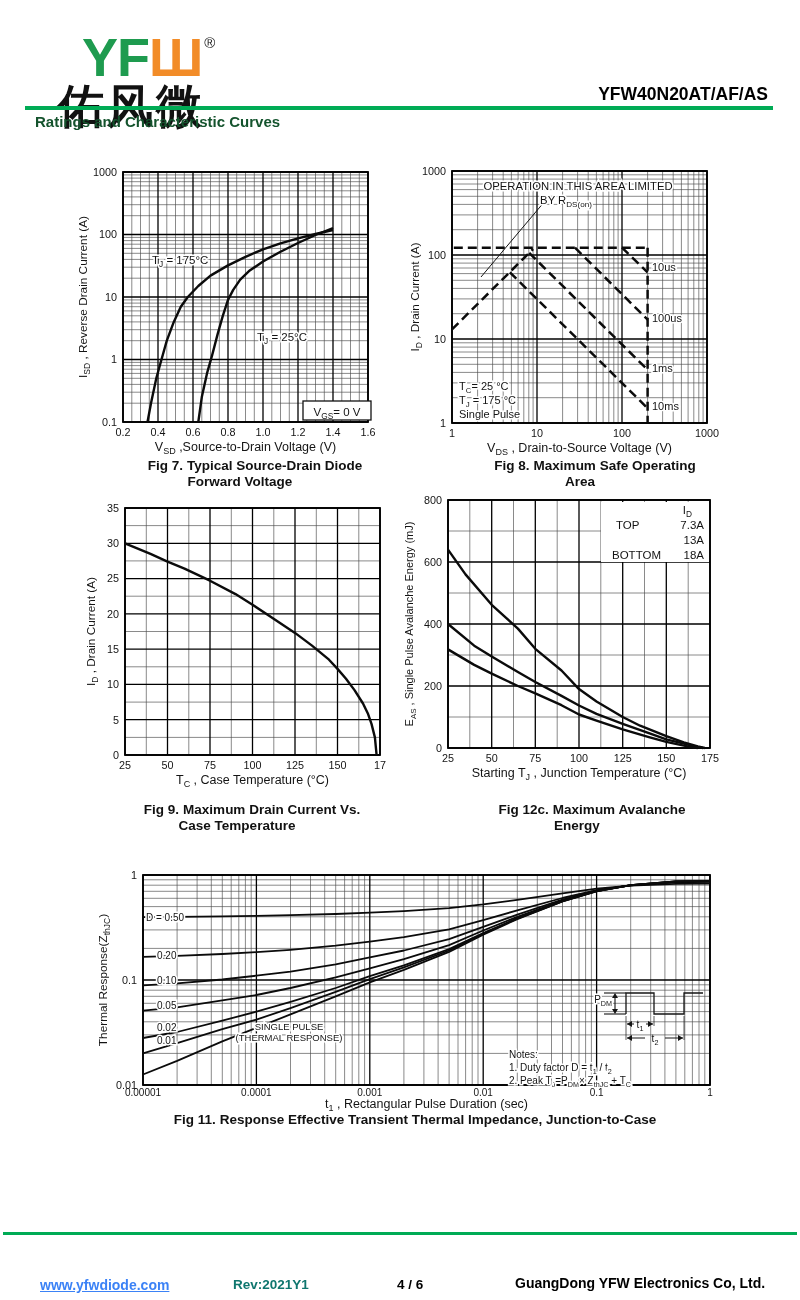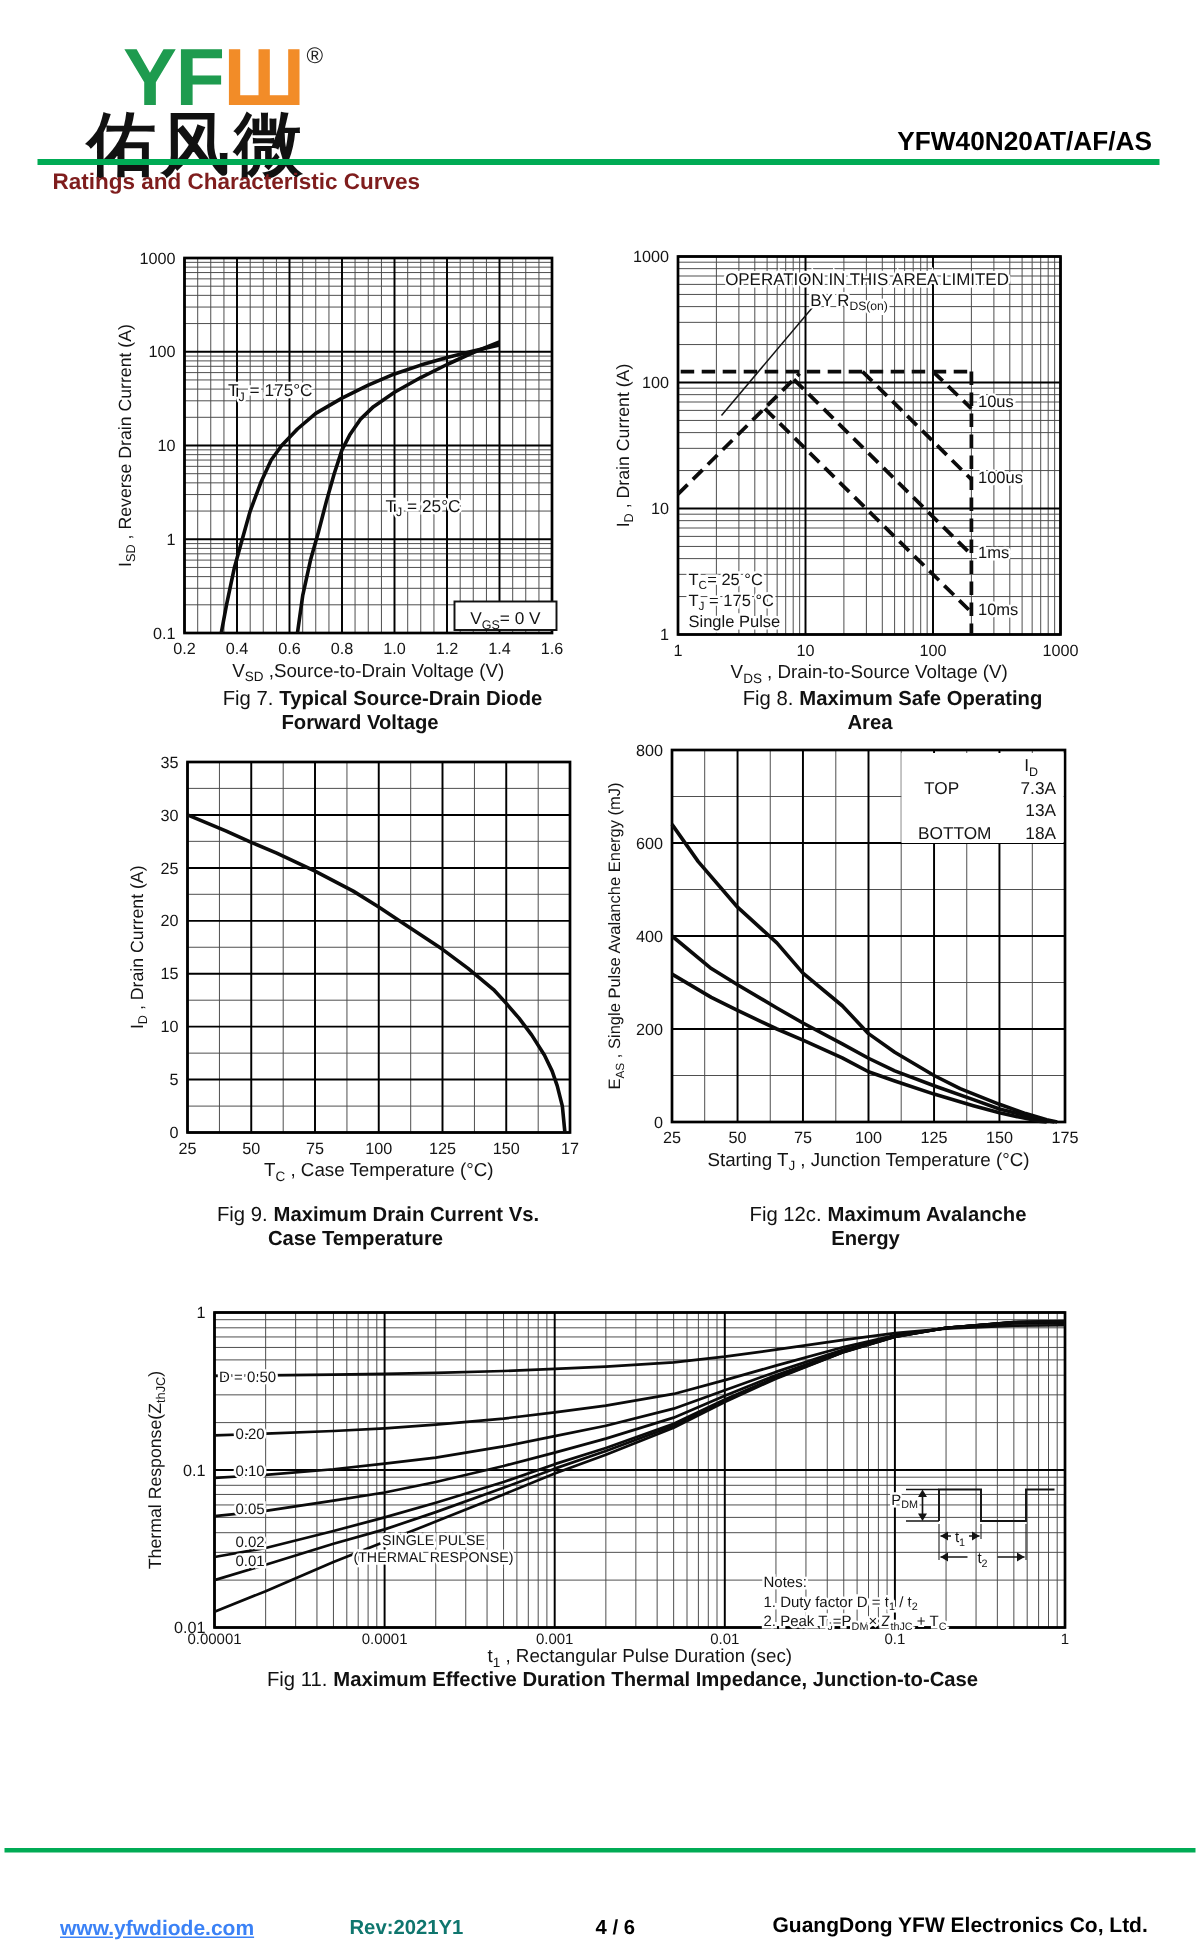--- a/index.html
+++ b/index.html
@@ -1,37 +1,37 @@
 <!DOCTYPE html>
 <html><head>
 <meta charset="utf-8">
 <style>
   html,body{margin:0;padding:0;background:#e8e8e8;}
   .page{position:relative;width:800px;height:1300px;background:#ffffff;margin:0 auto;
         font-family:"Liberation Sans","DejaVu Sans",sans-serif;color:#141414;overflow:hidden;}
   
   .logo{position:absolute;left:58px;top:10px;}
-  .logo-row{margin-left:24px;font-weight:700;font-size:54px;line-height:55px;letter-spacing:-1px;}
+  .logo-row{margin-left:24px;font-weight:700;font-size:54px;line-height:66px;letter-spacing:-1px;}
   .lg{color:#1e9b4f;}
   .lo{color:#f28c28;}
   .reg{font-size:15px;vertical-align:28px;color:#222;font-weight:400;margin-left:2px;}
   .cn{font-weight:700;font-size:46px;line-height:36px;letter-spacing:3px;color:#111;margin-top:-2px;}
   .part{position:absolute;right:32px;top:84px;font-size:17.5px;font-weight:700;color:#000;}
   .hrule{position:absolute;left:25px;top:106px;width:748px;height:3.5px;background:#00ab55;}
-  .sect{position:absolute;left:35px;top:113px;font-size:15px;font-weight:700;color:#7f1d1d;}
+  .sect{position:absolute;left:35px;top:113px;font-size:15px;font-weight:700;color:#14532d;}
   
   svg.chart{position:absolute;overflow:visible;}
   #fig7{left:40px;top:160px;width:360px;height:330px;}
   #fig8{left:400px;top:160px;width:370px;height:320px;}
   #fig9{left:40px;top:490px;width:360px;height:312px;}
   #fig12c{left:400px;top:480px;width:370px;height:320px;}
   #fig11{left:55px;top:860px;width:725px;height:275px;}
   
   .cap{position:absolute;text-align:center;font-size:13.5px;font-weight:700;color:#111;line-height:16px;}
-  .cap .figno{font-weight:400;margin-right:4px;padding-left:30px;}
+  .cap .figno{font-weight:700;margin-right:4px;padding-left:30px;}
   #cap7{left:110px;top:458px;width:260px;}
   #cap8{left:450px;top:458px;width:260px;}
   #cap9{left:107px;top:802px;width:260px;}
   #cap12{left:447px;top:802px;width:260px;}
   #cap11{left:60px;top:1112px;width:680px;}
   
   .frule{position:absolute;left:3px;top:1232px;width:794px;height:3px;background:#00ab55;}
   .site{position:absolute;left:40px;top:1277px;font-size:14px;font-weight:700;color:#3b82f6;text-decoration:underline;}
   .rev{position:absolute;left:233px;top:1277px;font-size:13.5px;font-weight:700;color:#0f766e;}
   .pageno{position:absolute;left:386px;top:1277px;font-size:13.5px;font-weight:700;color:#000;margin-left:11px;}
@@ -491,21 +491,21 @@
     <span class="figno">Fig 8.</span><span>Maximum Safe Operating Area</span>
   </div>
   <div class="cap" id="cap9">
     <span class="figno">Fig 9.</span><span>Maximum Drain Current Vs.</span>
     <div>Case Temperature</div>
   </div>
   <div class="cap" id="cap12">
     <span class="figno">Fig 12c.</span><span>Maximum Avalanche Energy</span>
   </div>
   <div class="cap" id="cap11">
-    <span class="figno">Fig 11.</span><span>Maximum Effective Duration Thermal Impedance, Junction-to-Case</span>
+    <span class="figno">Fig 11.</span><span>Response Effective Transient Thermal Impedance, Junction-to-Case</span>
   </div>
 
   <div>
     <div class="frule"></div>
     <a class="site" href="#">www.yfwdiode.com</a>
     <div class="rev">Rev:2021Y1</div>
     <div class="pageno">4 / 6</div>
     <div class="company">GuangDong YFW Electronics Co, Ltd.</div>
   </div>
 

